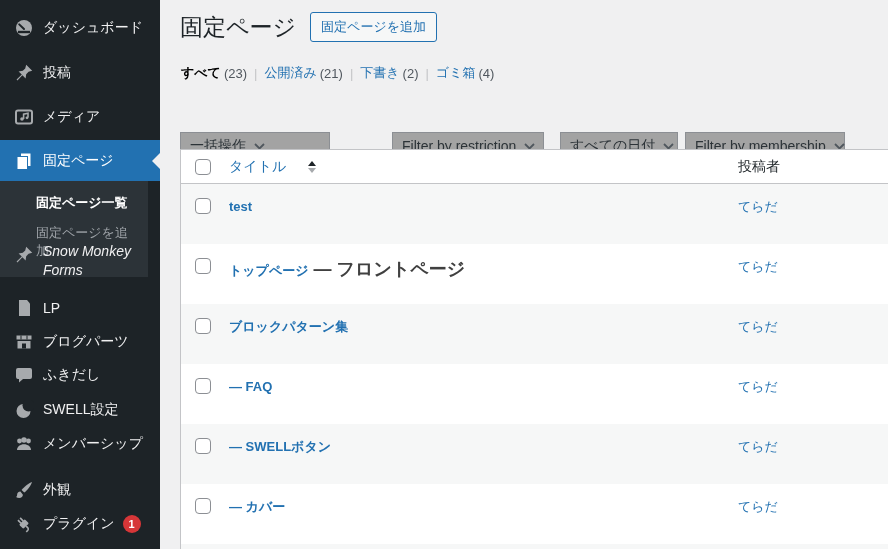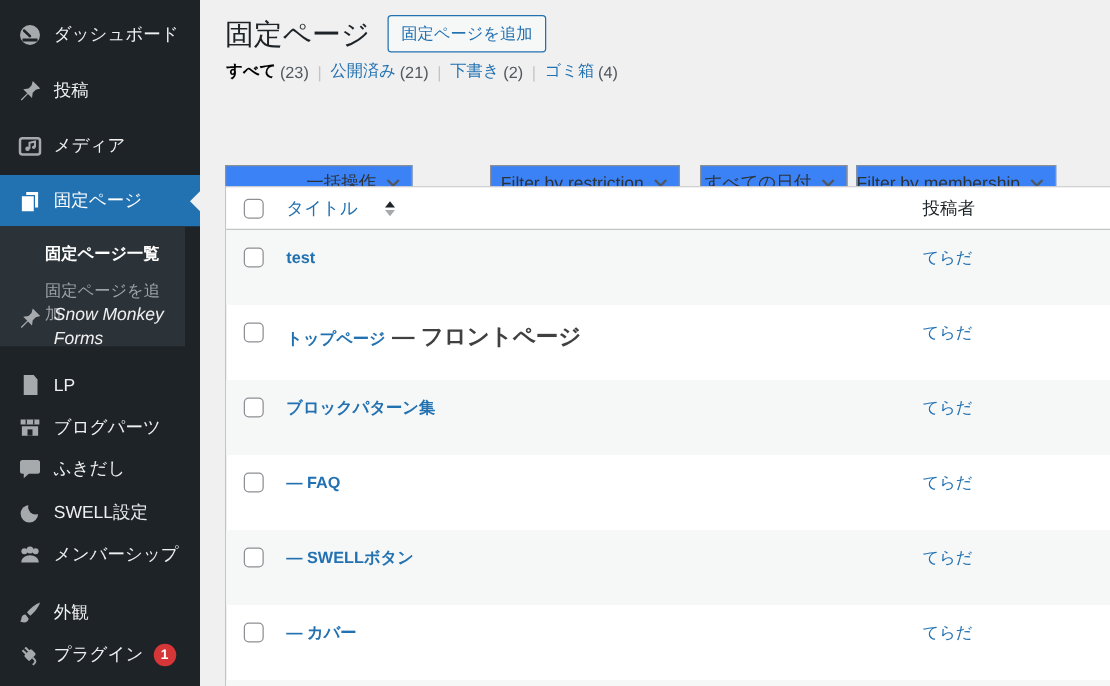--- a/index.html
+++ b/index.html
@@ -56,36 +56,36 @@
   }
   .page-title { font-size: 23px; font-weight: 400; color: #1d2327; margin: 0; line-height: 30px; }
   .add-new-btn {
     margin-left: 14px; padding: 5px 10px;
     font-size: 13px; color: #2271b1;
     background: #f6f7f7; border: 1px solid #2271b1; border-radius: 3px;
     cursor: pointer; white-space: nowrap; line-height: 1.4;
     font-family: inherit;
   }
   .views {
-    position: absolute; left: 181px; top: 48px;
+    position: absolute; left: 181px; top: 64px;
     font-size: 13px; color: #646970; display: flex; align-items: center;
   }
   .views a { text-decoration: none; color: #2271b1; cursor: pointer; }
   .views a.current { color: #000; font-weight: bold; }
   .views .count { color: #50575e; margin-left: 3px; }
   .views .sep { margin: 0 7px; color: #c3c4c7; }
   
   .tablenav {
     position: absolute; left: 180px; top: 110px;
     display: flex; align-items: center;
   }
   .select {
-    height: 28px; background: #3b82f6;
+    height: 28px; background: #a3a3a3;
     border: 1px solid #8c8f94; border-radius: 0;
-    display: flex; align-items: center; justify-content: flex-end;
+    display: flex; align-items: center; justify-content: flex-start;
     padding: 0 9px; font-size: 14px; color: #2c3338; cursor: pointer;
     white-space: nowrap;
   }
   .select svg { margin-left: 8px; flex: 0 0 auto; }
   .sel-bulk { width: 150px; }
   .sel-date { width: 118px; margin-left: 16px; }
   .sel-restriction { width: 152px; margin-left: 6px; }
   .sel-membership { width: 160px; margin-left: 7px; }
   .btn-secondary {
     height: 28px; margin-left: 8px; padding: 0 10px;

